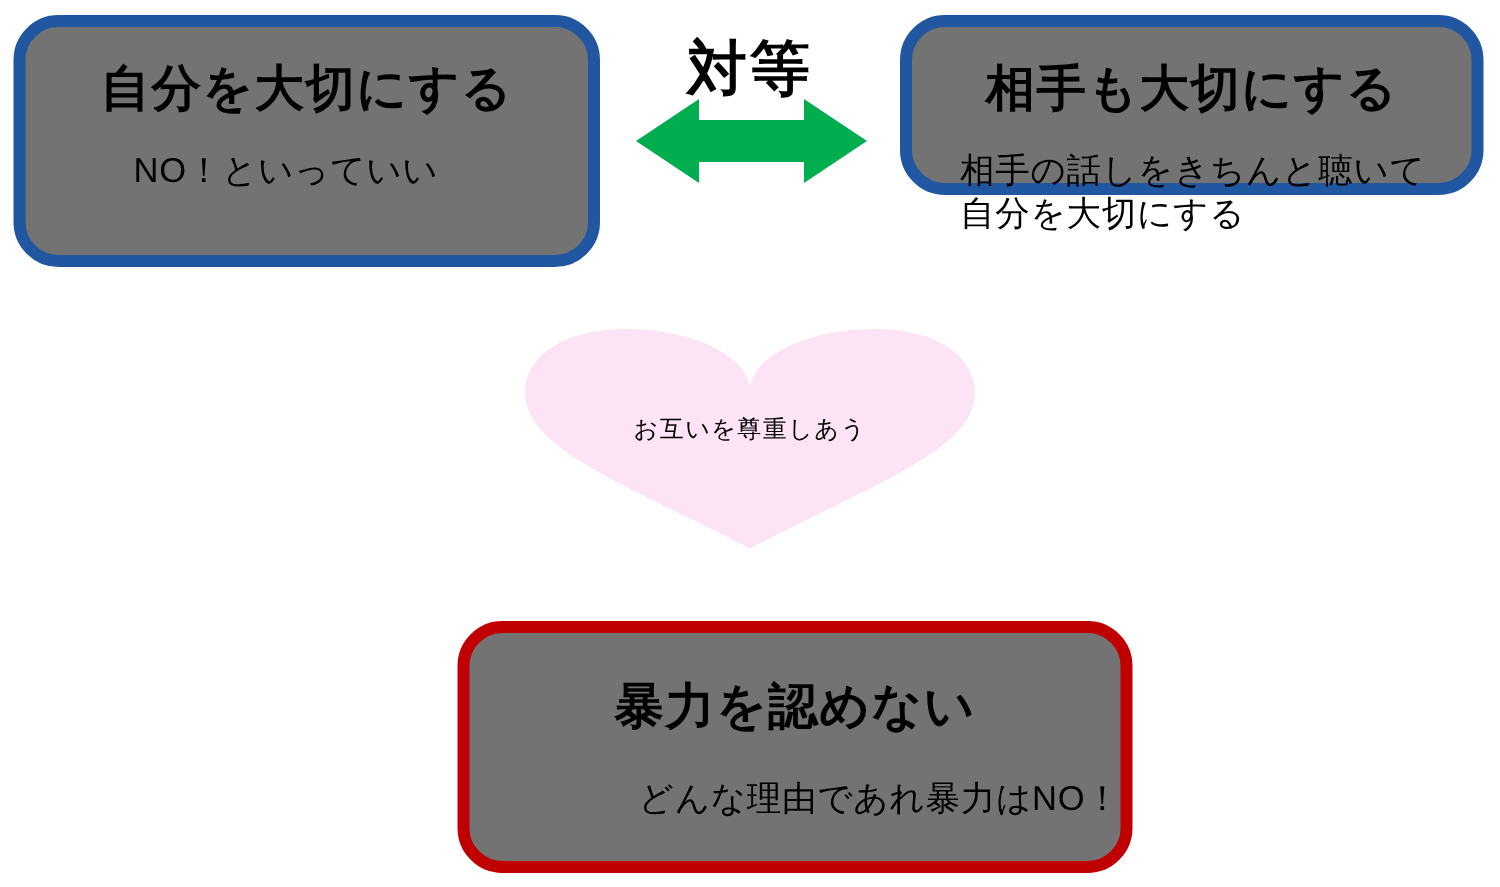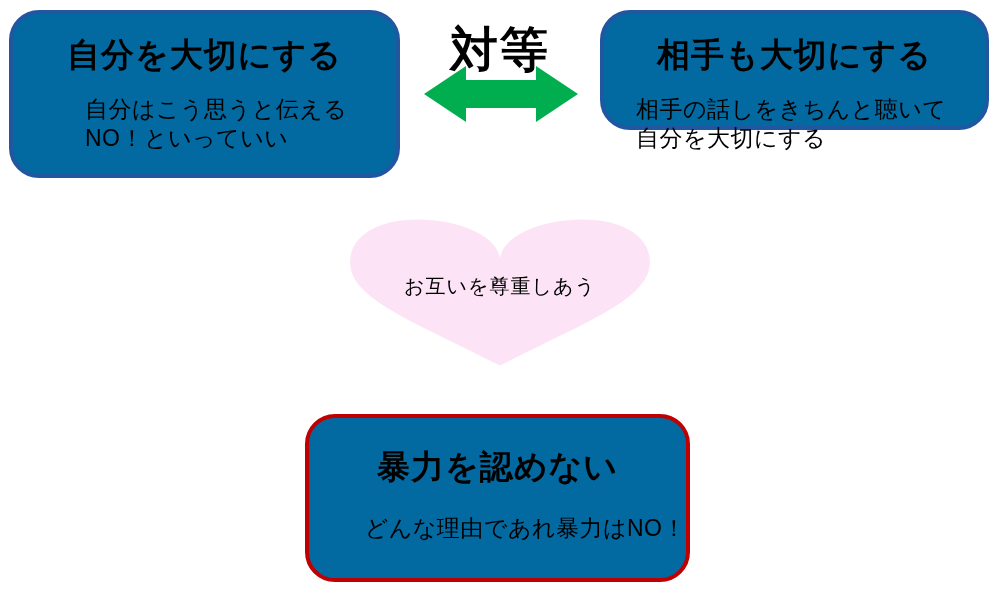--- a/index.html
+++ b/index.html
@@ -12,51 +12,51 @@
     position: relative;
     width: 1000px;
     height: 591px;
     background: #ffffff;
     overflow: hidden;
     color: #000000;
   }
   .box {
     position: absolute;
     box-sizing: border-box;
-    border: 4px solid #be185d;
+    border: 8px solid #be185d;
     border-radius: 30px;
-    background: #0369a1;
+    background: #737373;
   }
   .box.blue { border-color: #2157A0; }
   .box.red  { border-color: #C00000; }
   .box-title {
     font-size: 33px;
     font-weight: bold;
     text-align: center;
     letter-spacing: 1px;
     line-height: 1.15;
   }
   .box-body {
     font-size: 23px;
     line-height: 1.28;
     letter-spacing: 0.5px;
   }
   #left-box  { left: 9px;   top: 10px;  width: 391px; height: 168px; padding-top: 22px; }
   #left-box .box-body  { margin-top: 21px; padding-left: 72px; }
   #right-box { left: 600px; top: 10px;  width: 389px; height: 120px; padding-top: 22px; }
   #right-box .box-body { margin-top: 21px; padding-left: 32px; }
-  #bottom-box { left: 305px; top: 414px; width: 385px; height: 168px; padding-top: 30px; }
+  #bottom-box { left: 305px; top: 414px; width: 450px; height: 168px; padding-top: 30px; }
   #bottom-box .box-body { margin-top: 28px; text-align: right; }
   #equal-label {
     position: absolute;
     left: 430px;
     top: 18px;
     width: 140px;
     text-align: center;
-    font-size: 48px;
+    font-size: 40px;
     font-weight: bold;
     letter-spacing: 2px;
   }
   #arrow-wrap {
     position: absolute;
     left: 424px;
     top: 64px;
     width: 154px;
     height: 60px;
   }
@@ -71,33 +71,32 @@
     position: absolute;
     left: 0; top: 0;
     width: 100%; height: 100%;
   }
   #heart-label {
     position: absolute;
     left: 0; top: 0; right: 0; bottom: 12px;
     display: flex;
     align-items: center;
     justify-content: center;
-    font-size: 20px;
+    font-size: 16px;
     letter-spacing: 1px;
   }
 </style>
 </head>
 <body>
 
 <div id="canvas">
 
   <div id="left-box" class="box blue">
     <div class="box-title">自分を大切にする</div>
     <div class="box-body">
-      <div>自分はこう思うと伝える</div>
       <div>NO！といっていい</div>
     </div>
   </div>
 
   <div id="equal-label">対等</div>
 
   <div id="arrow-wrap">
     <svg viewBox="0 0 154 60" preserveAspectRatio="none" aria-hidden="true">
       <polygon points="0,30 42,2 42,16 112,16 112,2 154,30 112,58 112,44 42,44 42,58" fill="#00AE50"></polygon>
     </svg>

